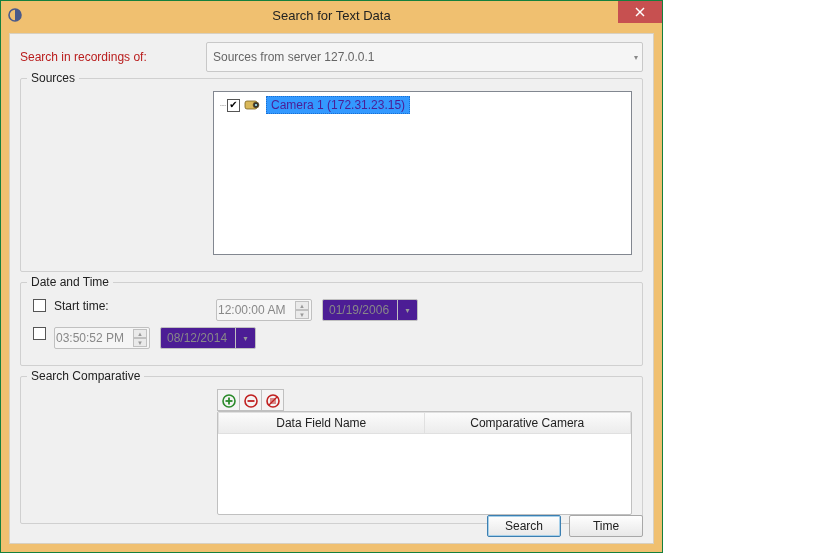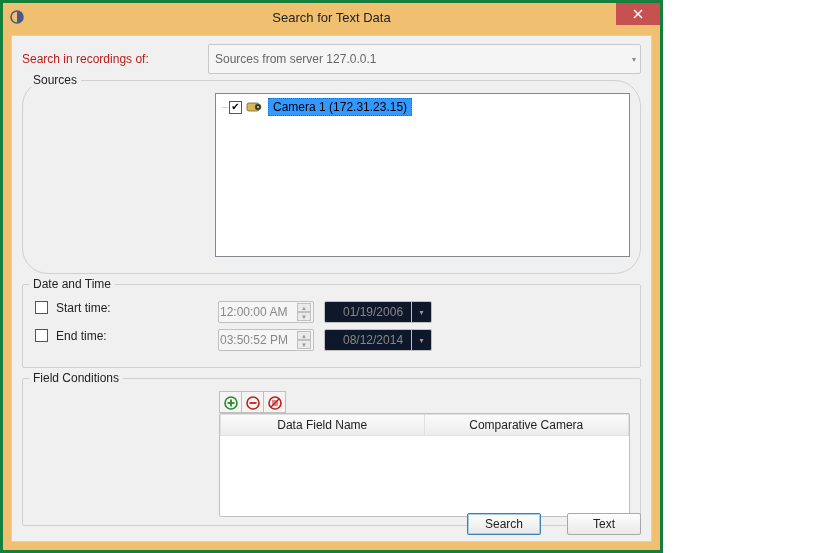--- a/index.html
+++ b/index.html
@@ -8,21 +8,21 @@
     font-family: "Segoe UI", Tahoma, sans-serif;
     font-size: 12px;
     background: #fff;
     color: #000;
   }
   .window {
     width: 663px;
     height: 553px;
     background: #f0c070;
     position: relative;
-    border: 3px solid #15803d;
+    border: 1px solid #15803d;
   }
   .titlebar {
     height: 28px;
     display: flex;
     align-items: center;
     position: relative;
     background: #f0c070;
   }
   .titlebar-icon {
     width: 16px; height: 16px;
@@ -122,21 +122,21 @@
     font-size: 10px;
     line-height: 1;
   }
   .camera-icon {
     display: inline-flex;
     align-items: center;
     margin: 0 2px;
   }
   .tree-label {
     background: #3399ff;
-    color: #000000;
+    color: #4c1d95;
     padding: 1px 4px;
     white-space: nowrap;
     border: 1px dotted #1a6fd1;
   }
   .dt-row {
     display: flex;
     align-items: flex-start;
     height: 24px;
     margin: 4px 0;
   }
@@ -178,26 +178,25 @@
     border: 1px solid #c0c0c0;
     background: #eaeaea;
     display: flex; align-items: center; justify-content: center;
     font-size: 6px;
     color: #999;
     line-height: 1;
   }
   .date-input {
     height: 22px;
     border: 1px solid #c0c0c0;
-    background: #0f172a;
+    background: #4c1d95;
     color: #888;
     display: flex;
     border-radius: 2px;
     overflow: hidden;
-    padding-left: 12px;
   }
   .date-text {
     width: 74px;
     display: flex;
     align-items: center;
     padding: 0 6px;
   }
   .date-btn {
     width: 20px;
     border-left: 1px solid #c0c0c0;
@@ -245,21 +244,21 @@
     align-items: center;
     justify-content: center;
     color: #222;
   }
   .grid-col:first-child { border-left: 1px solid #e0e0e0; }
   .footer {
     position: absolute;
     right: 10px;
     bottom: 6px;
     display: flex;
-    gap: 26px;
+    gap: 8px;
   }
   .btn {
     width: 74px;
     height: 22px;
     background: linear-gradient(#fefefe, #e8e8e8);
     border: 1px solid #a8a8a8;
     border-radius: 2px;
     display: flex; align-items: center; justify-content: center;
     cursor: pointer;
     color: #222;
@@ -292,21 +291,21 @@
   <div class="content">
 
     <div class="row">
       <div class="label-left">Search in recordings of:</div>
       <div class="dropdown">
         <span>Sources from server 127.0.0.1</span>
         <span class="dropdown-arrow">▾</span>
       </div>
     </div>
 
-    <div class="group" style="height:194px;border-radius:26px;">
+    <div class="group" style="height:194px;">
       <div class="group-title">Sources</div>
       <div class="sources-box">
         <div class="tree-item">
           <span class="tree-dots">┈</span>
           <span class="tree-checkbox">✔</span>
           <span class="camera-icon">
             <svg width="18" height="12" viewBox="0 0 18 12">
               <rect x="1" y="2" width="12" height="8" rx="2" fill="#d9b85a" stroke="#7a6220" stroke-width="0.8"></rect>
               <circle cx="12" cy="6" r="3" fill="#333" stroke="#7a6220" stroke-width="0.6"></circle>
               <circle cx="12" cy="6" r="1.1" fill="#aee"></circle>
@@ -331,37 +330,36 @@
           </div>
         </div>
         <div class="date-input">
           <div class="date-text">01/19/2006</div>
           <div class="date-btn">▾</div>
         </div>
       </div>
 
       <div class="dt-row">
         <div class="dt-checkbox"></div>
-        <div class="dt-label">End time:</div>
         <div class="time-input">
           <span>03:50:52 PM</span>
           <div class="spinner">
             <div class="spinner-btn">▲</div>
             <div class="spinner-btn">▼</div>
           </div>
         </div>
         <div class="date-input">
           <div class="date-text">08/12/2014</div>
           <div class="date-btn">▾</div>
         </div>
       </div>
     </div>
 
     <div class="group" style="height:148px;">
-      <div class="group-title">Field Conditions</div>
+      <div class="group-title">Search Comparative</div>
       <div class="cond-area">
         <div class="toolbar">
           <div class="tb-btn">
             <svg width="14" height="14" viewBox="0 0 14 14">
               <circle cx="7" cy="7" r="6" fill="none" stroke="#2a8a2a" stroke-width="1.6"></circle>
               <line x1="7" y1="3.5" x2="7" y2="10.5" stroke="#2a8a2a" stroke-width="1.8"></line>
               <line x1="3.5" y1="7" x2="10.5" y2="7" stroke="#2a8a2a" stroke-width="1.8"></line>
             </svg>
           </div>
           <div class="tb-btn">
@@ -382,17 +380,17 @@
           <div class="grid-header">
             <div class="grid-col">Data Field Name</div>
             <div class="grid-col">Comparative Camera</div>
           </div>
         </div>
       </div>
     </div>
 
     <div class="footer">
       <div class="btn primary">Search</div>
-      <div class="btn">Text</div>
+      <div class="btn">Time</div>
     </div>
 
   </div>
 </div>
 
 </body></html>

